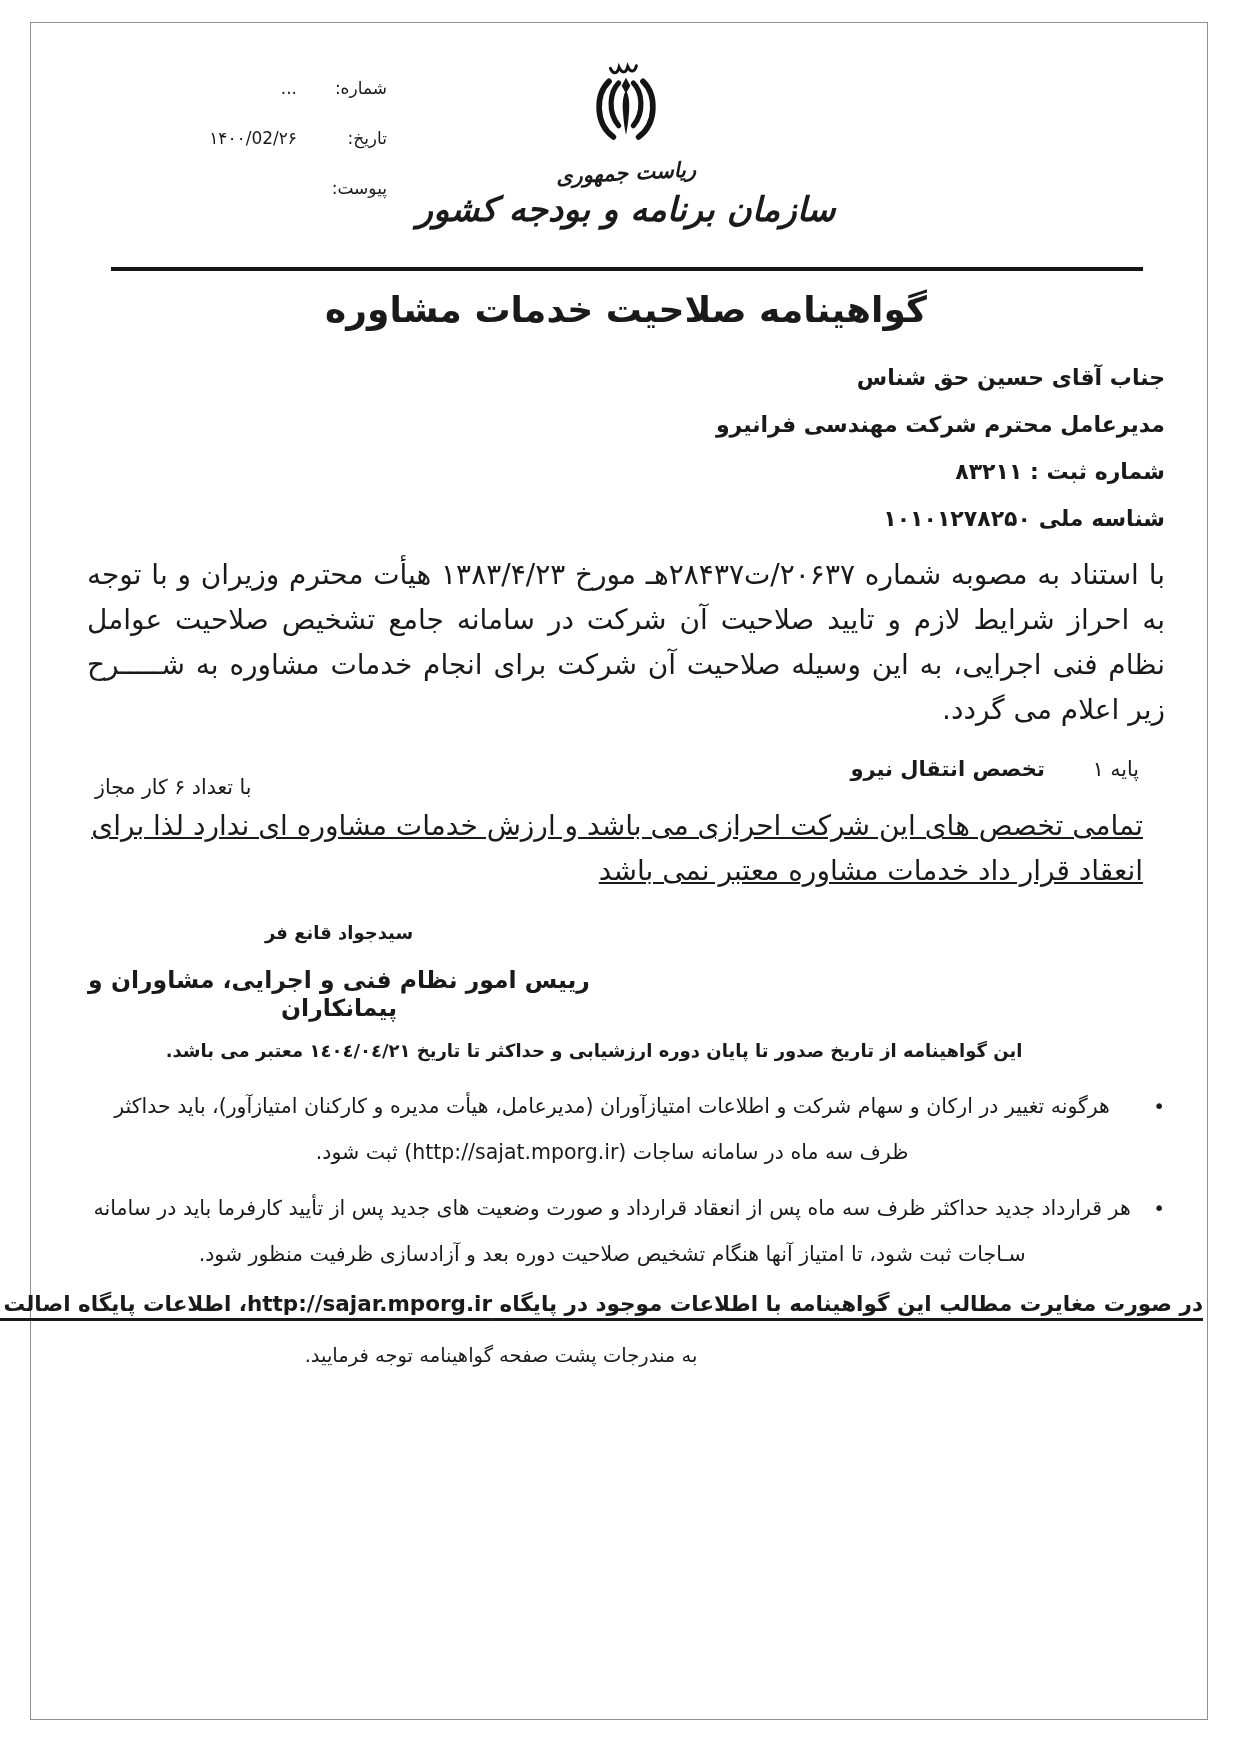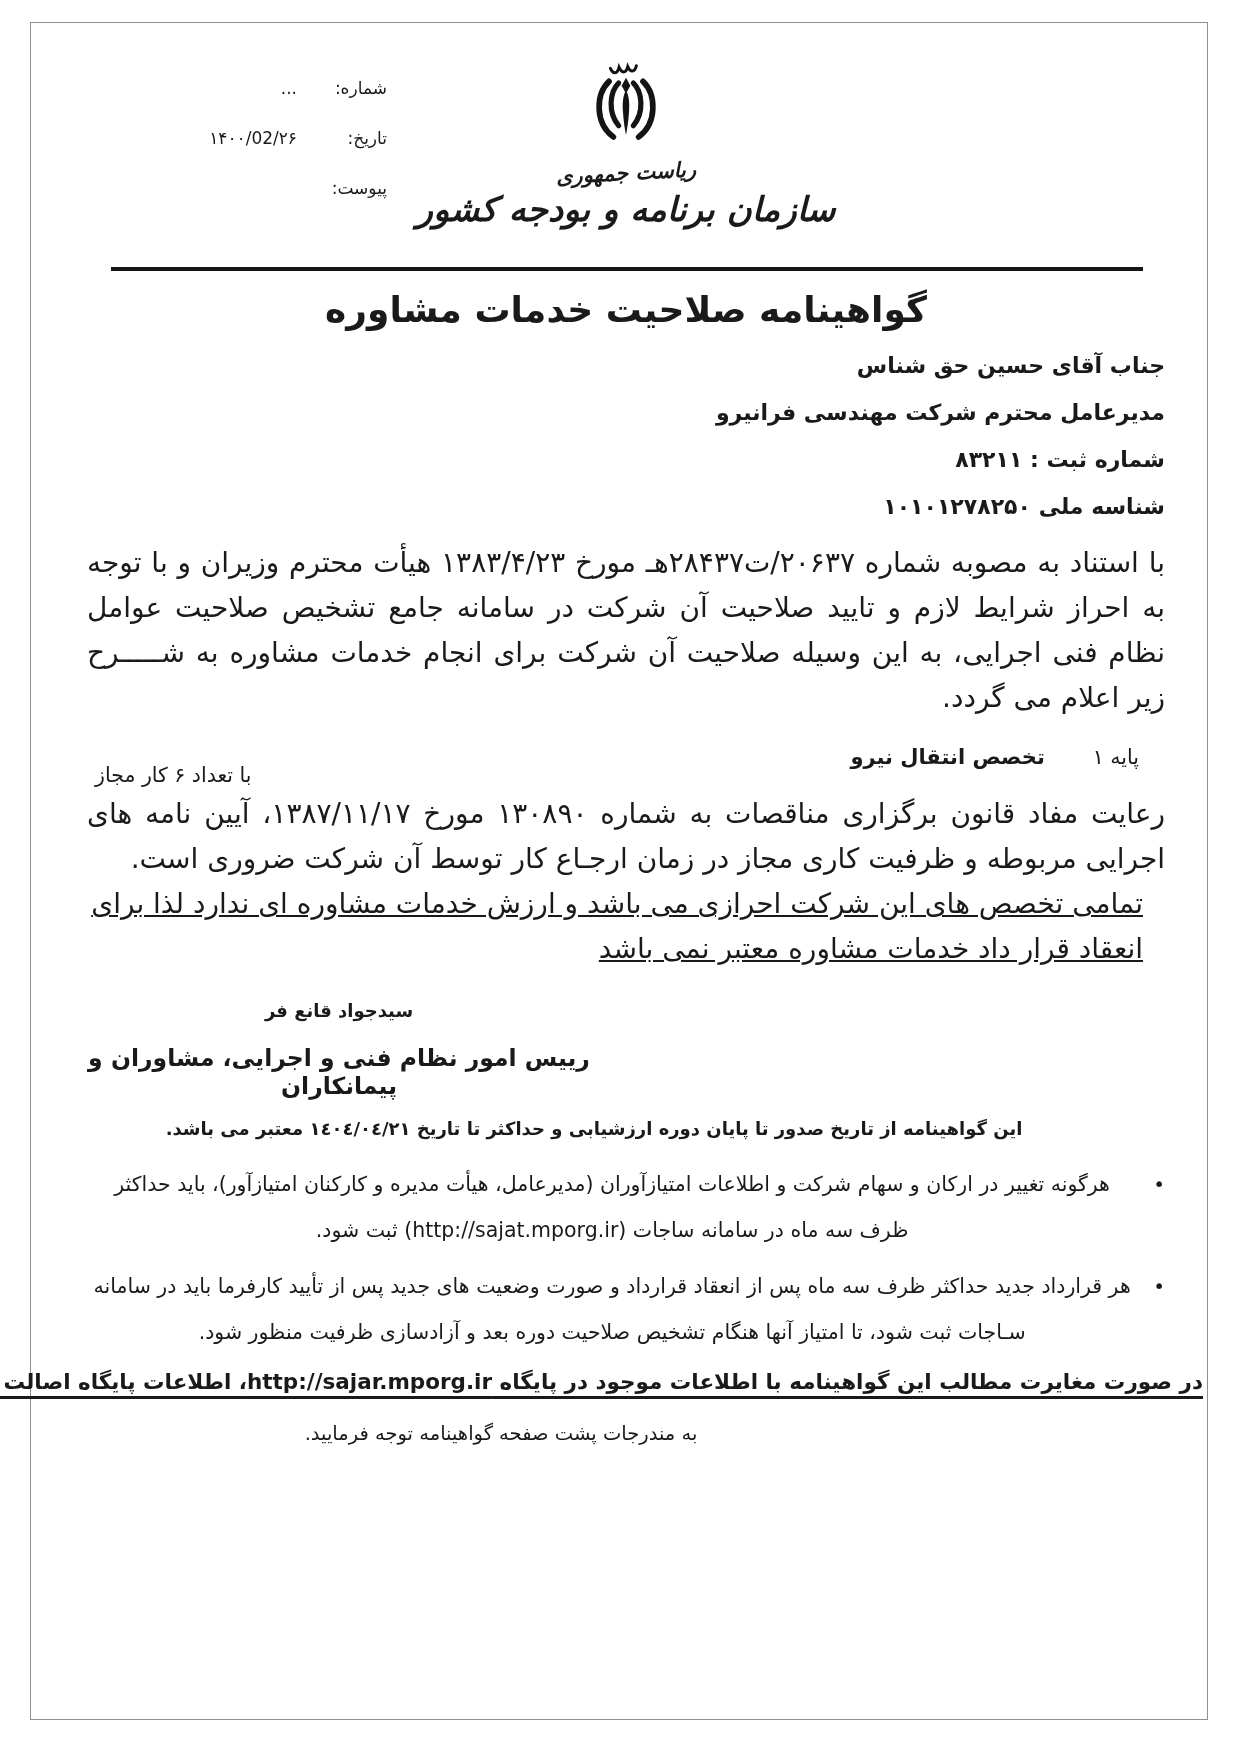--- a/index.html
+++ b/index.html
@@ -14,21 +14,21 @@
   .meta-row{display:flex;align-items:center;gap:24px;height:33px;margin-bottom:17px;font-size:17px;}
   .meta-label{width:66px;flex:0 0 auto;}
   .meta-value{flex:1;}
   .org-block{width:460px;margin:0 auto;text-align:center;}
   .emblem{display:block;margin:0 auto;}
   .org1{font-size:21px;font-weight:700;font-style:italic;margin-top:4px;transform:rotate(-3deg);}
   .org2{font-size:34px;font-weight:700;font-style:italic;margin-top:4px;}
 
   .rule{height:4px;background:#161616;margin:2px 22px 0 24px;}
 
-  .title{font-size:36px;font-weight:700;text-align:center;margin:18px 0 12px;}
+  .title{font-size:36px;font-weight:700;text-align:center;margin:18px 0 24px;}
 
   .addressee{font-weight:700;font-size:22px;line-height:47px;}
 
   .para{font-size:28px;line-height:45px;margin:0;}
   .justify{text-align:justify;}
   .intro{margin-top:10px;}
 
   .spec-row{display:flex;align-items:center;font-size:20.5px;margin:6px 0 4px;padding-right:26px;}
   .specialty{font-weight:700;font-size:21px;margin-right:48px;}
   .spec-spacer{flex:1;}
@@ -111,21 +111,20 @@
 
       <p class="para justify intro">با استناد به مصوبه شماره ۲۰۶۳۷/ت۲۸۴۳۷هـ مورخ ۱۳۸۳/۴/۲۳ هیأت محترم وزیران و با توجه به احراز شرایط لازم و تایید صلاحیت آن شرکت در سامانه جامع تشخیص صلاحیت عوامل نظام فنی اجرایی، به این وسیله صلاحیت آن شرکت برای انجام خدمات مشاوره به شـــــرح زیر اعلام می گردد.</p>
 
       <div class="spec-row">
         <span class="grade">پایه ۱</span>
         <span class="specialty">تخصص انتقال نیرو</span>
         <span class="spec-spacer"></span>
         <span class="capacity">با تعداد ۶ کار مجاز</span>
       </div>
 
-      <p class="para justify">رعایت مفاد قانون برگزاری مناقصات به شماره ۱۳۰۸۹۰ مورخ ۱۳۸۷/۱۱/۱۷، آیین نامه های اجرایی مربوطه و ظرفیت کاری مجاز در زمان ارجـاع کار توسط آن شرکت ضروری است.</p>
 
       <p class="para note-line">تمامی تخصص های این شرکت احرازی می باشد و ارزش خدمات مشاوره ای ندارد لذا برای انعقاد قرار داد خدمات مشاوره معتبر نمی باشد</p>
 
       <div class="sign">
         <div class="sign-name">سیدجواد قانع فر</div>
         <div class="sign-role">رییس امور نظام فنی و اجرایی، مشاوران و پیمانکاران</div>
       </div>
 
       <p class="validity">این گواهینامه از تاریخ صدور تا پایان دوره ارزشیابی و حداکثر تا تاریخ ١٤٠٤/٠٤/٢١ معتبر می باشد.</p>
 

